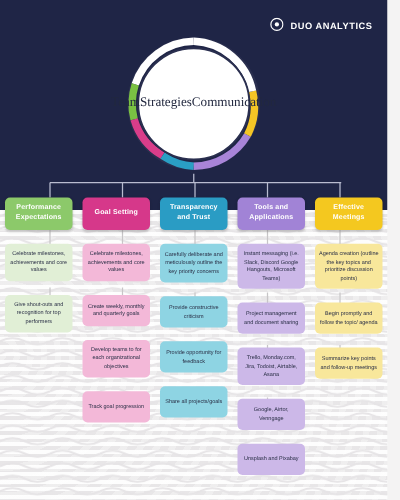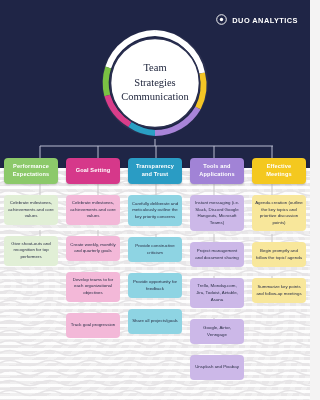--- a/index.html
+++ b/index.html
@@ -88,21 +88,21 @@
     left: 99px; top: 27px;
     width: 112px; height: 112px;
     z-index: 5;
   }
   #hub svg { position: absolute; left: 0; top: 0; }
   #hub-label {
     position: absolute;
     left: 0; top: 0;
     width: 112px; height: 112px;
     display: flex;
-    flex-direction: column;
+    flex-direction: row;
     align-items: center;
     justify-content: center;
     text-align: center;
     font-family: "Liberation Serif", serif;
     font-size: 10.5px;
     line-height: 1.42;
     color: #22283f;
     padding: 0 18px;
   }
 

